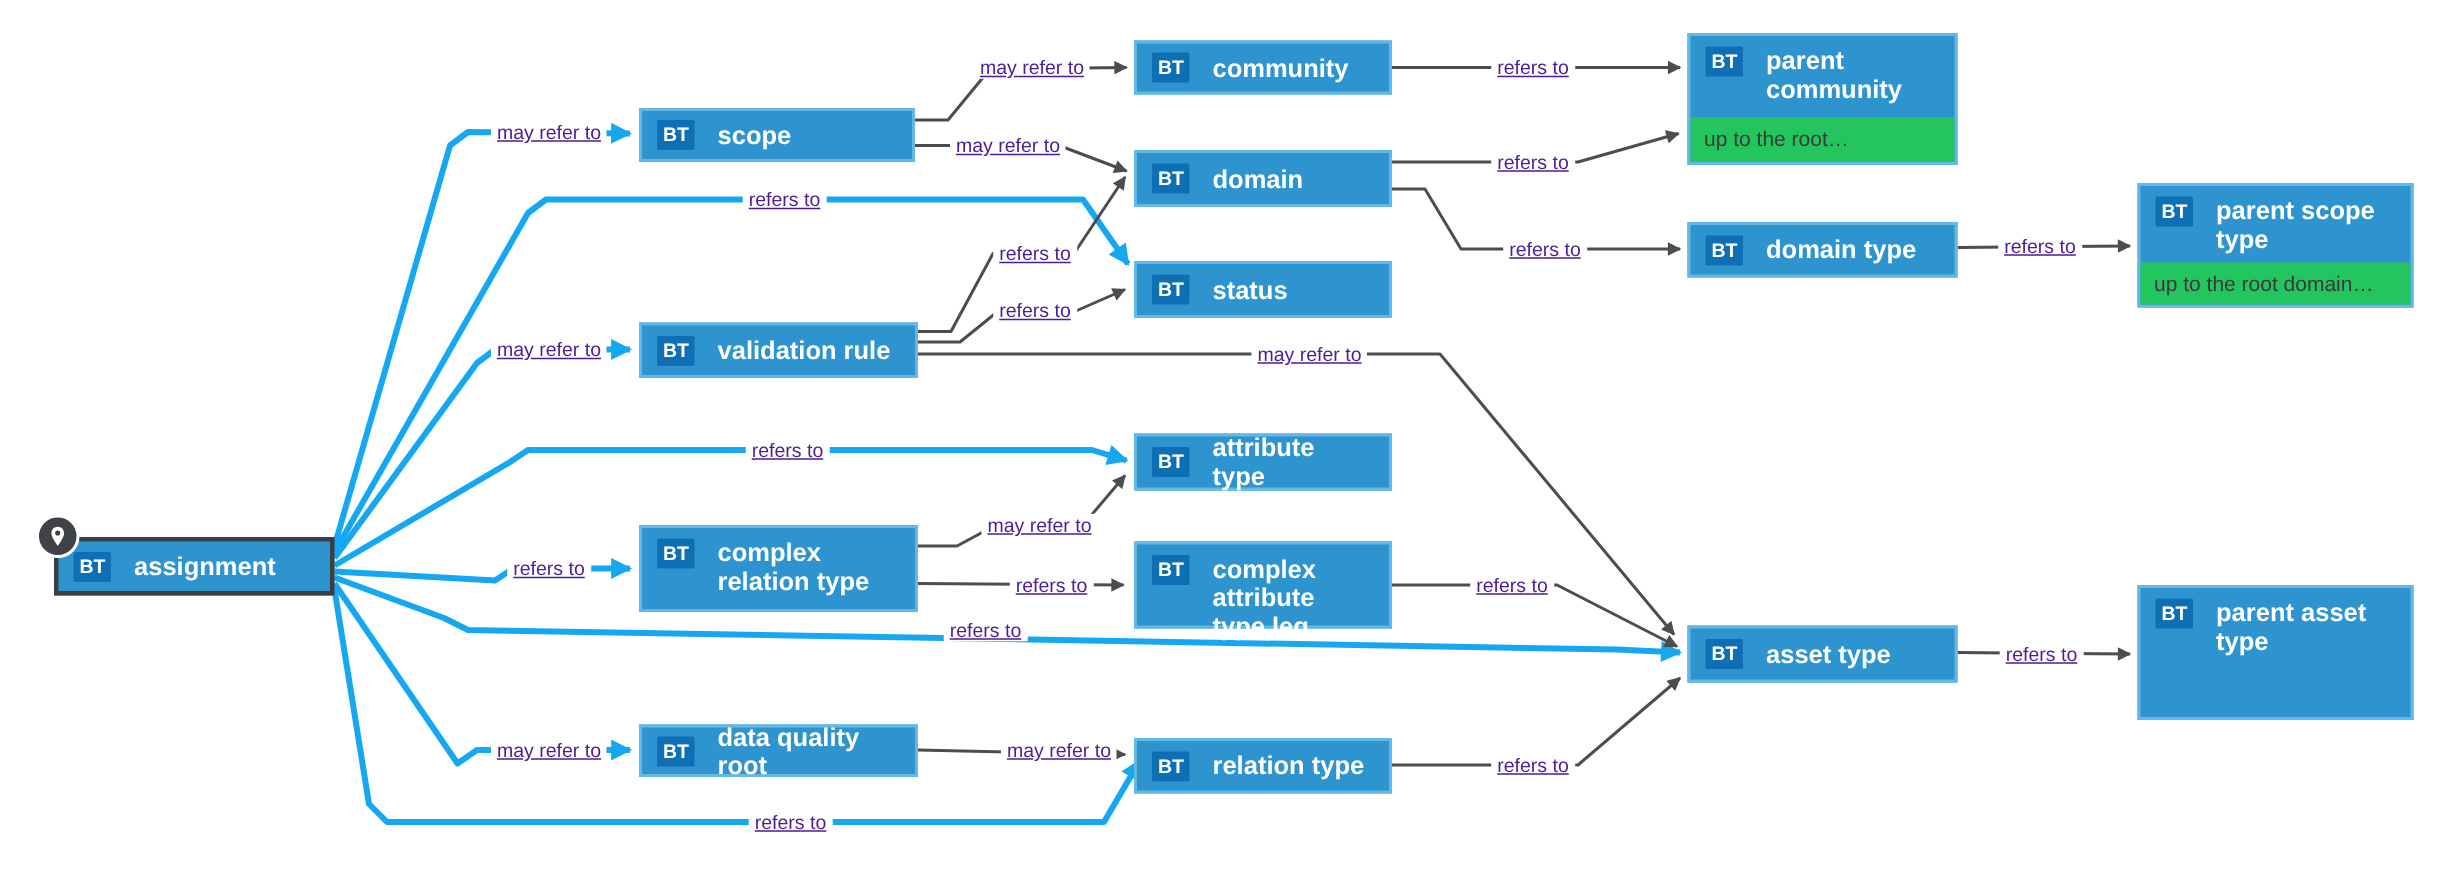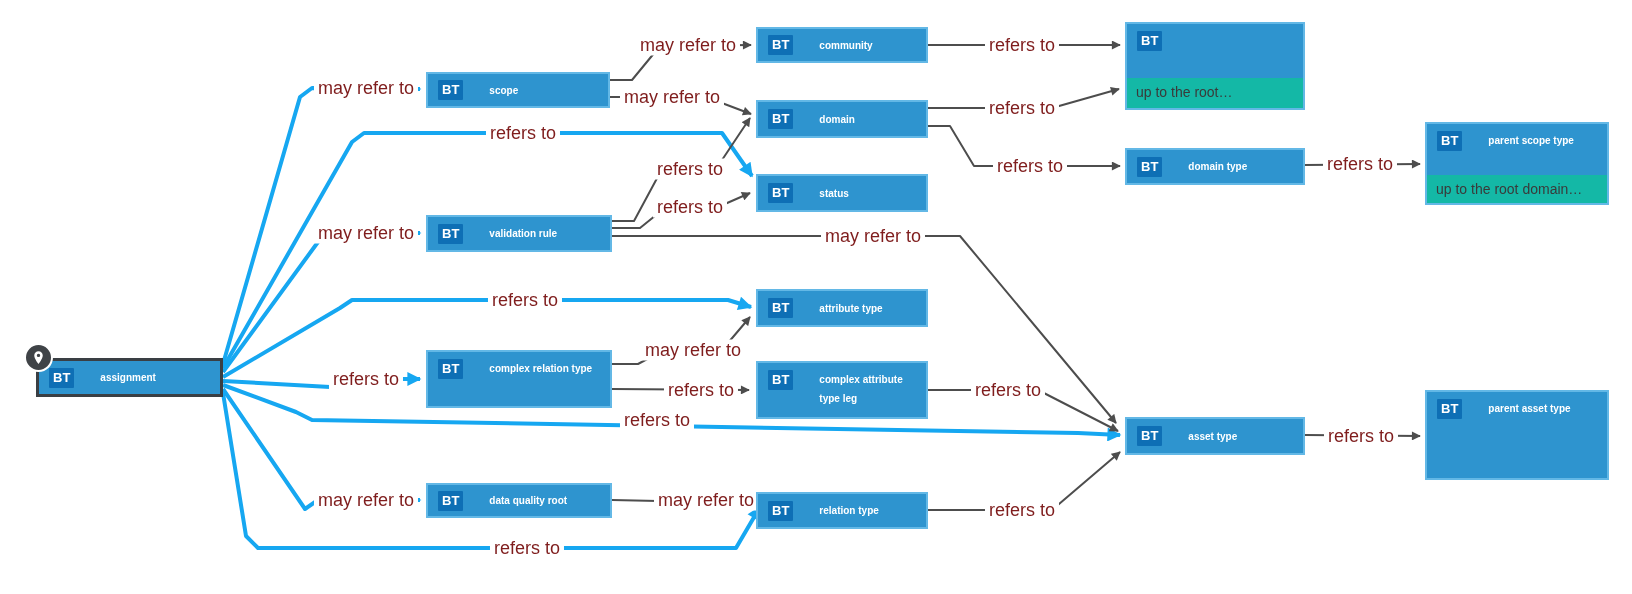--- a/index.html
+++ b/index.html
@@ -14,56 +14,57 @@
   .node{
     position:absolute;
     box-sizing:border-box;
     background:#2E94CF;
     border:2px solid #63B8E6;
     display:flex;flex-direction:column;
     z-index:2;
   }
   .node .head{
     flex:1;display:flex;align-items:center;
-    padding:0 10px;gap:26px;min-height:0;
+    padding:0 10px;gap:15px;min-height:0;
   }
   .node.tall .head{align-items:flex-start;padding-top:7px;}
   .node .badge{
     background:#0E6FB5;color:#ffffff;
     font-weight:bold;font-size:13px;line-height:20px;
     padding:0 4px;border-radius:1px;
     flex:0 0 auto;
   }
   .node .lbl{
-    color:#ffffff;font-weight:bold;font-size:10px;line-height:19px;
+    color:#ffffff;font-weight:bold;font-size:17px;line-height:19px;
   }
   .node .sub{
-    background:#14b8a6;color:#3a3a3a;
+    background:#22c55e;color:#3a3a3a;
     font-size:14px;line-height:18px;
     padding:5px 9px;
     flex:0 0 auto;
     box-sizing:border-box;
     overflow:hidden;white-space:nowrap;
   }
   .node.selected{border:3px solid #3A3F44;}
   .pin{
     position:absolute;left:-15px;top:-18px;
     width:29px;height:29px;border-radius:50%;
     background:#3F4347;border:2px solid #ffffff;
     box-sizing:border-box;
     display:flex;align-items:center;justify-content:center;
     z-index:3;
   }
   .edge-label{
     position:absolute;
     transform:translate(-50%,-50%);
-    background:#ffffff;color:#7f1d1d;
-    font-size:18px;white-space:nowrap;
+    background:#ffffff;color:#4c1d95;
+    font-size:13px;white-space:nowrap;
     padding:0 4px;
     z-index:1;
+    text-decoration:underline;
   }
 </style>
 </head>
 <body>
 
 <div id="canvas">
     <svg id="edges" width="1632" height="594">
       <defs>
         <marker id="arrow-dark" viewBox="0 0 10 10" refX="9" refY="5" markerWidth="10" markerHeight="9" markerUnits="userSpaceOnUse" orient="auto">
           <path d="M0,0 L10,5 L0,10 z" fill="#4D4D4D"></path>
@@ -186,20 +187,21 @@
     </div>
     <div class="node" style="left: 756px; top: 492px; width: 172px; height: 37px;">
       <div class="head">
         <span class="badge">BT</span>
         <span class="lbl">relation type</span>
       </div>
     </div>
     <div class="node tall" style="left: 1125px; top: 22px; width: 180px; height: 88px;">
       <div class="head">
         <span class="badge">BT</span>
+        <span class="lbl">parent community</span>
       </div>
       <div class="sub" style="height: 30px;">up to the root…</div>
     </div>
     <div class="node" style="left: 1125px; top: 148px; width: 180px; height: 37px;">
       <div class="head">
         <span class="badge">BT</span>
         <span class="lbl">domain type</span>
       </div>
     </div>
     <div class="node tall" style="left: 1425px; top: 122px; width: 184px; height: 83px;">

